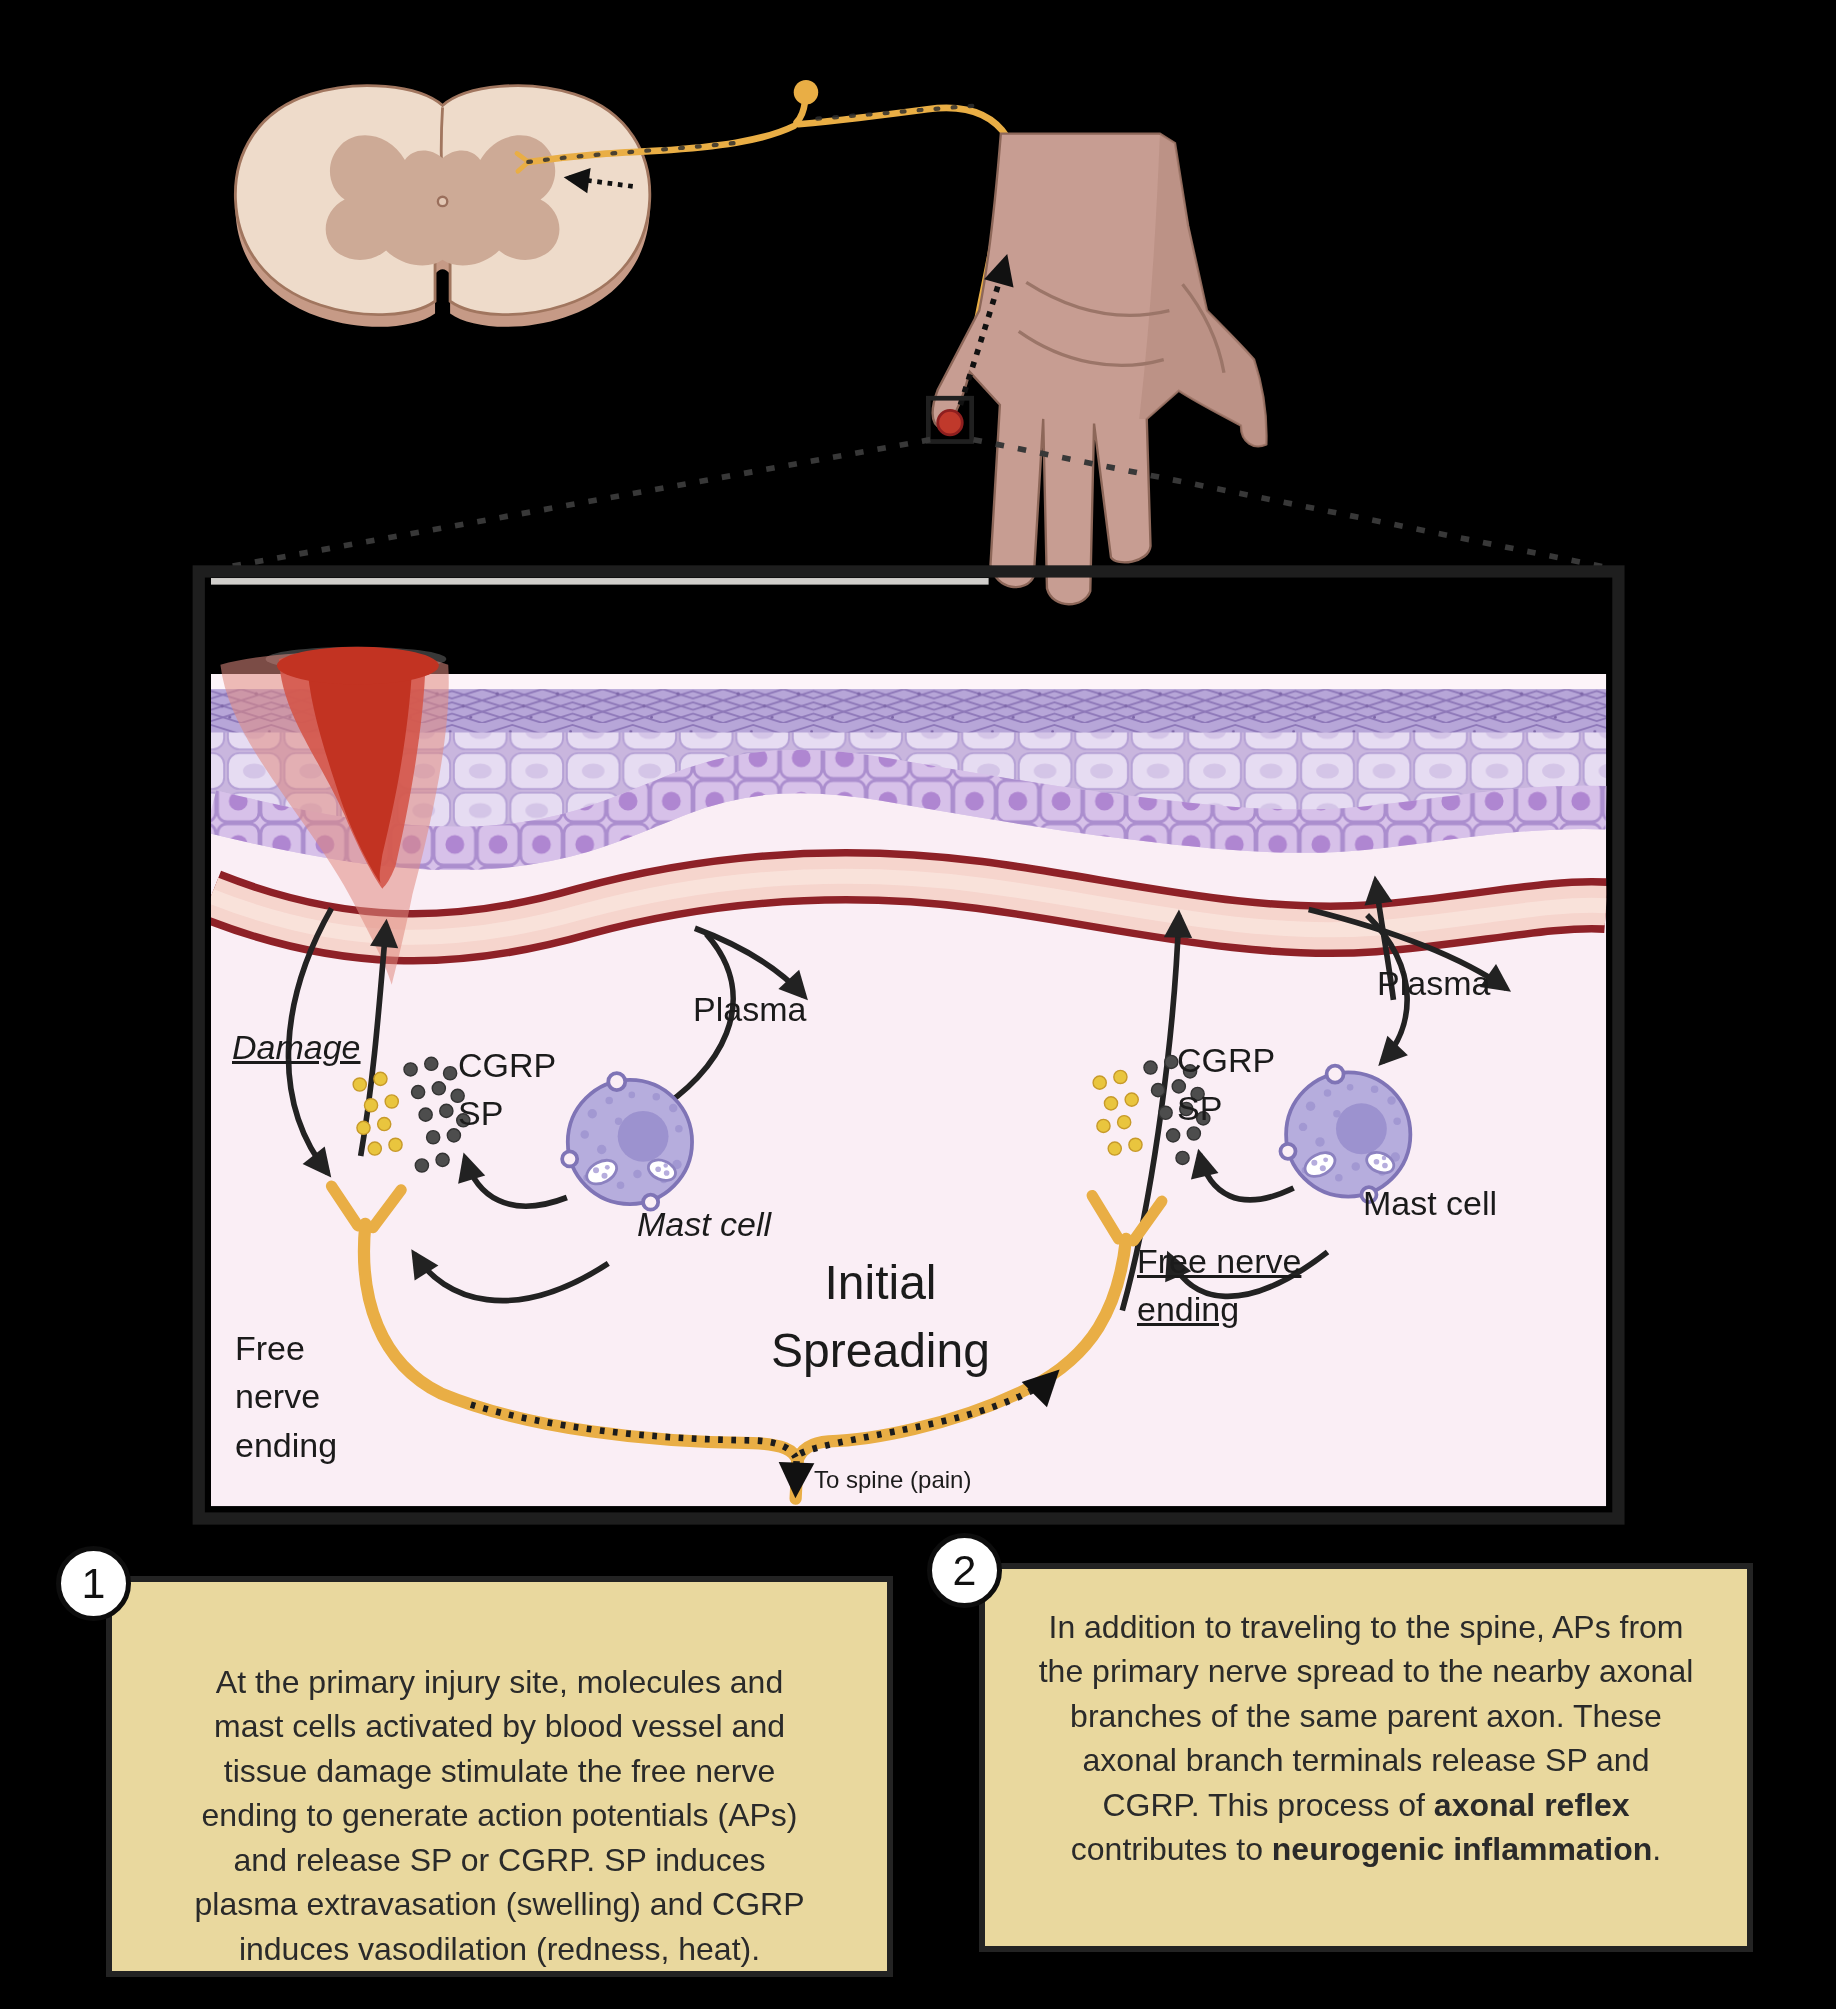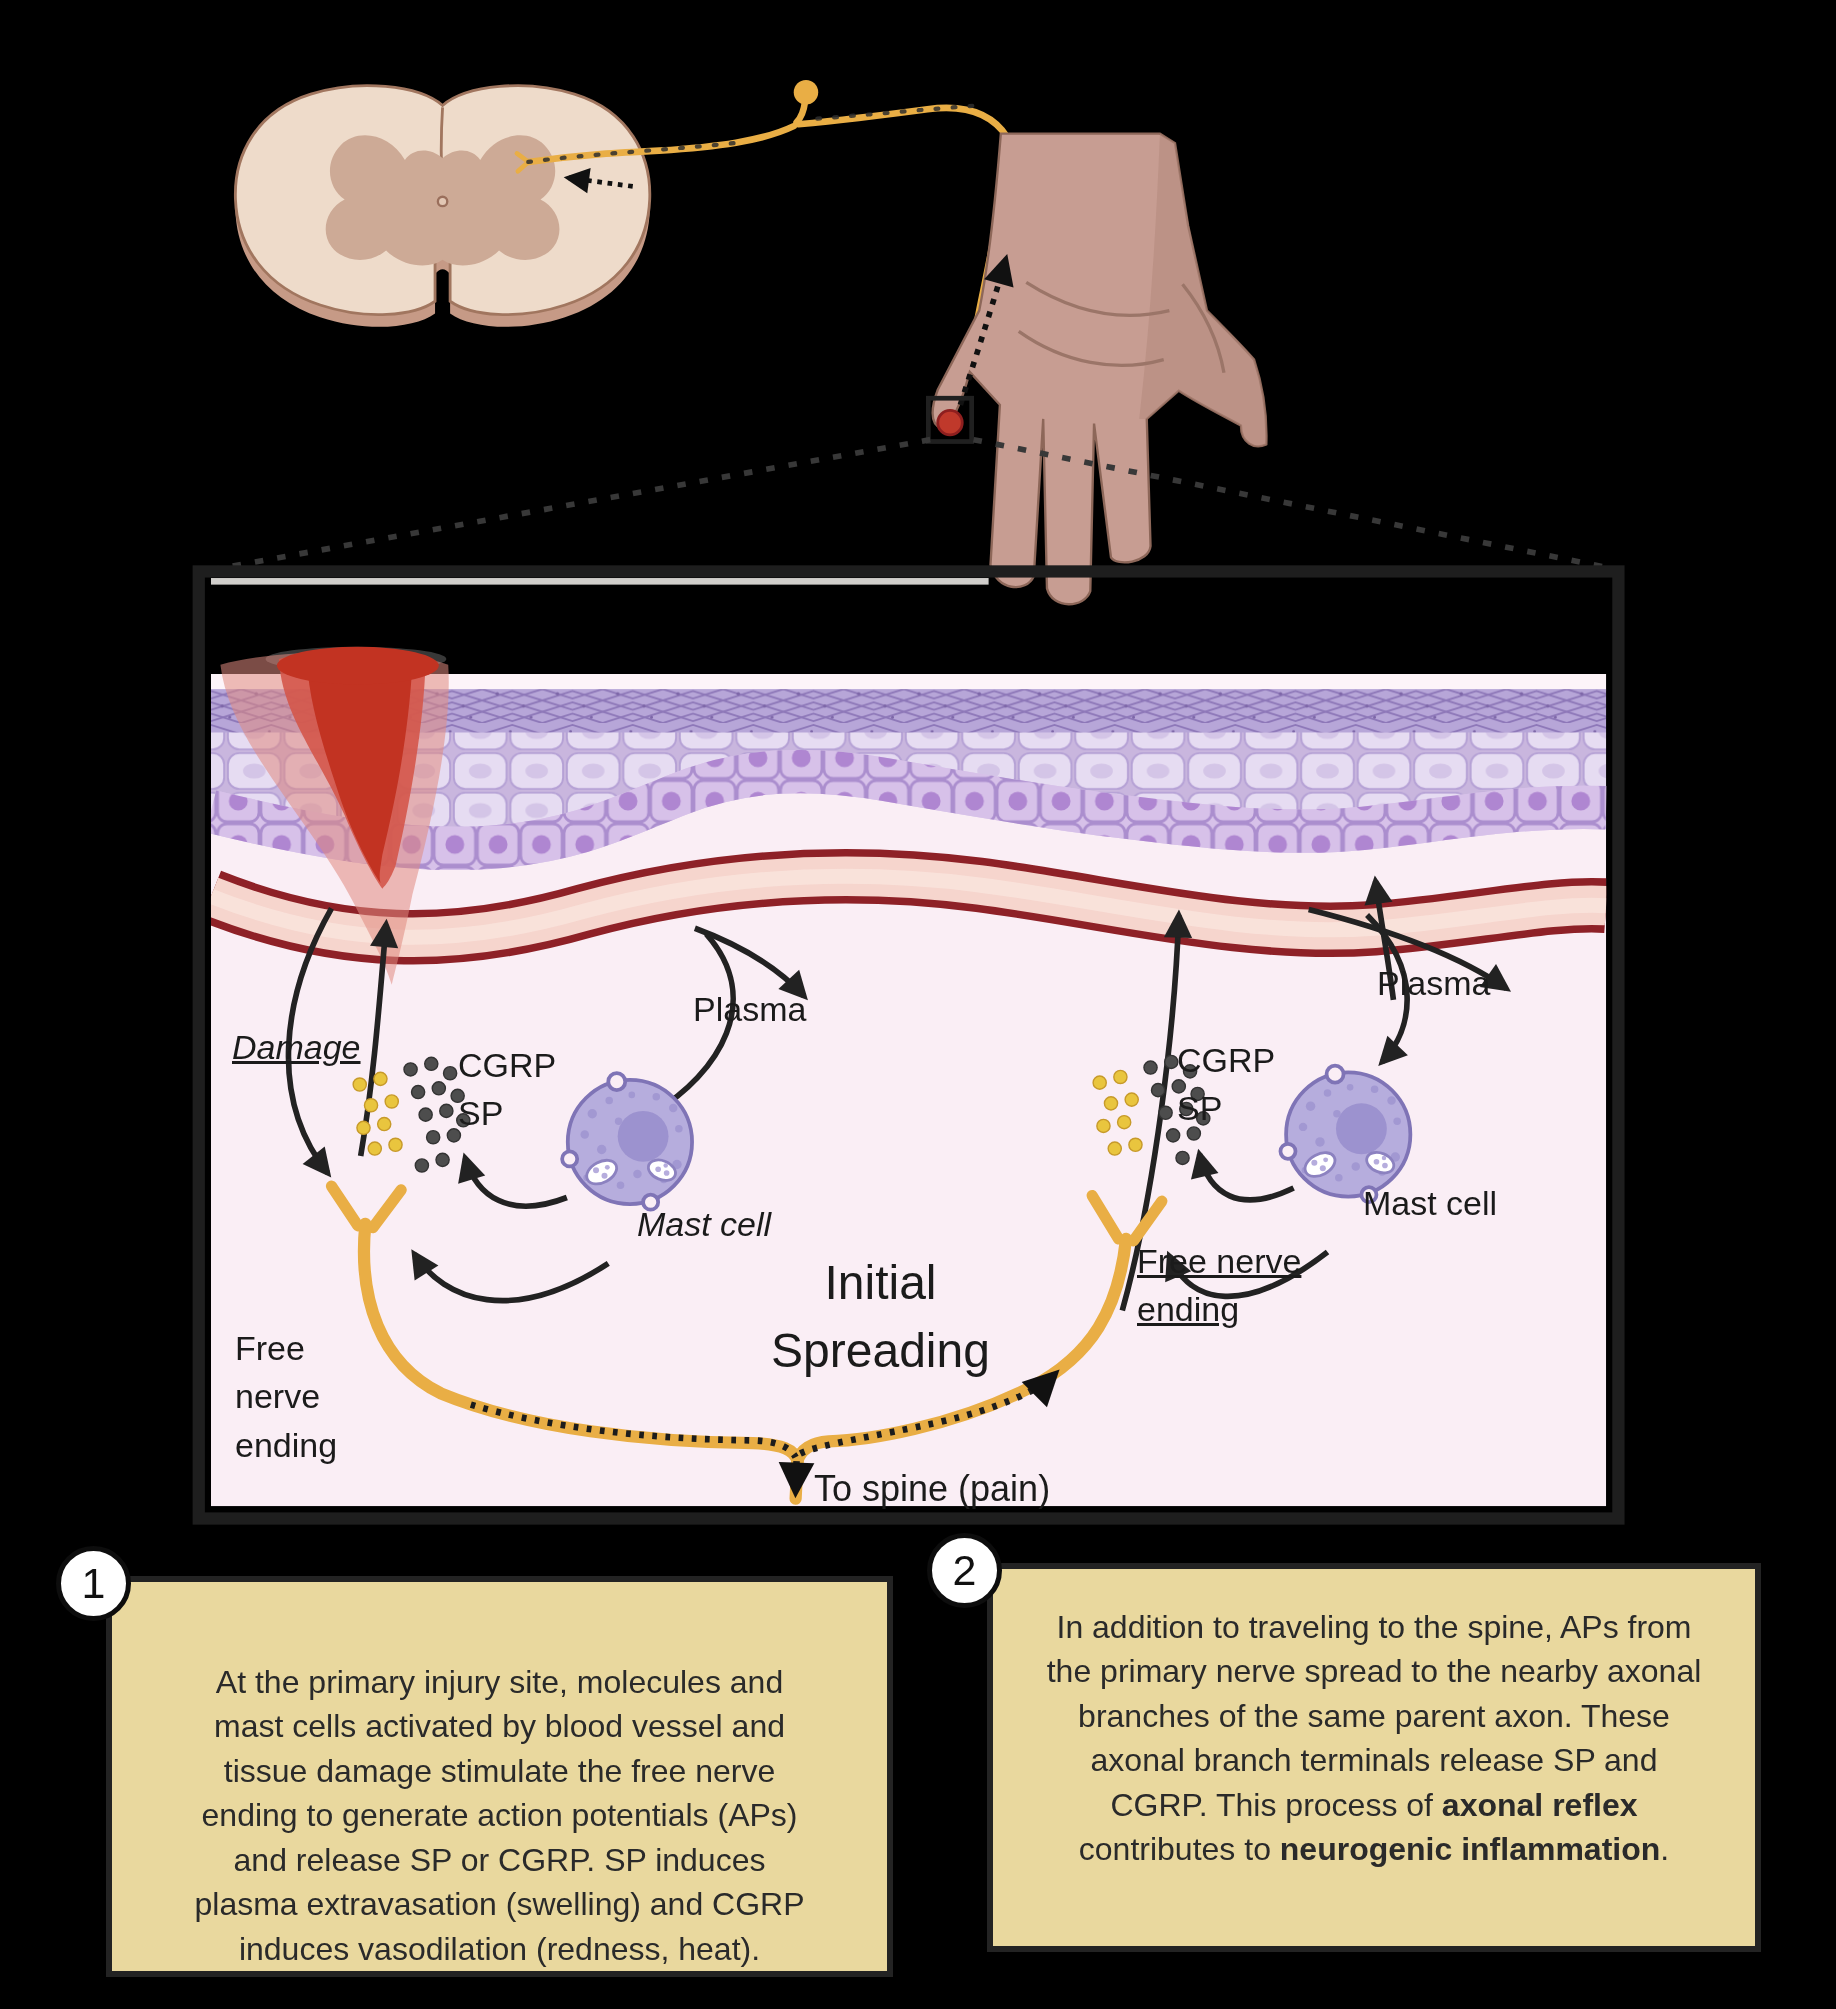--- a/index.html
+++ b/index.html
@@ -247,30 +247,30 @@
 
 <div class="lbl" style="left:1177px;top:1036px;">CGRP
 SP</div>
 <div class="lbl" style="left:1377px;top:959px;">Plasma</div>
 <div class="lbl" style="left:1363px;top:1179px;">Mast cell</div>
 <div class="lbl" style="left:1137px;top:1237px;text-decoration:underline;">Free nerve
 ending</div>
 
 <div class="lbl center" style="left:725px;top:1249px;width:311px;font-size:48px;">Initial
 Spreading</div>
-<div class="lbl" style="left:814px;top:1463px;font-size:36px;">To spine (pain)</div>
+<div class="lbl" style="left:814px;top:1463px;font-size:24px;">To spine (pain)</div>
 
 <div class="note-box" style="left:106px;top:1576px;width:787px;height:401px;">
   <div class="note-text" style="width:640px;padding-top:78px;">At the primary injury site, molecules and mast cells activated by blood vessel and tissue damage stimulate the free nerve ending to generate action potentials (APs) and release SP or CGRP. SP induces plasma extravasation (swelling) and CGRP induces vasodilation (redness, heat).</div>
 </div>
 <div class="num-circle" style="left:56px;top:1546px;">
   <span>1</span>
 </div>
 
-<div class="note-box" style="left:979px;top:1563px;width:774px;height:389px;margin-left:8px;">
+<div class="note-box" style="left:979px;top:1563px;width:774px;height:389px;">
   <div class="note-text" style="width:659px;padding-top:36px;">
     <span>In addition to traveling to the spine, APs from the primary nerve spread to the nearby axonal branches of the same parent axon. These axonal branch terminals release SP and CGRP. This process of </span><b>axonal reflex</b><span> contributes to </span><b>neurogenic inflammation</b><span>.</span>
   </div>
 </div>
 <div class="num-circle" style="left:927px;top:1533px;">
   <span>2</span>
 </div>
 
 </div>
 

